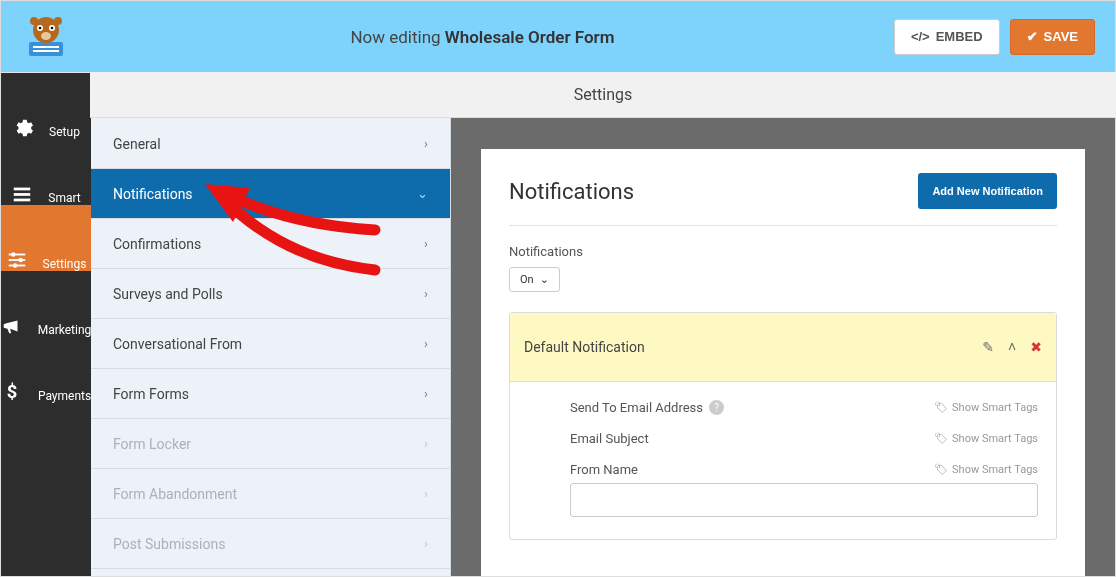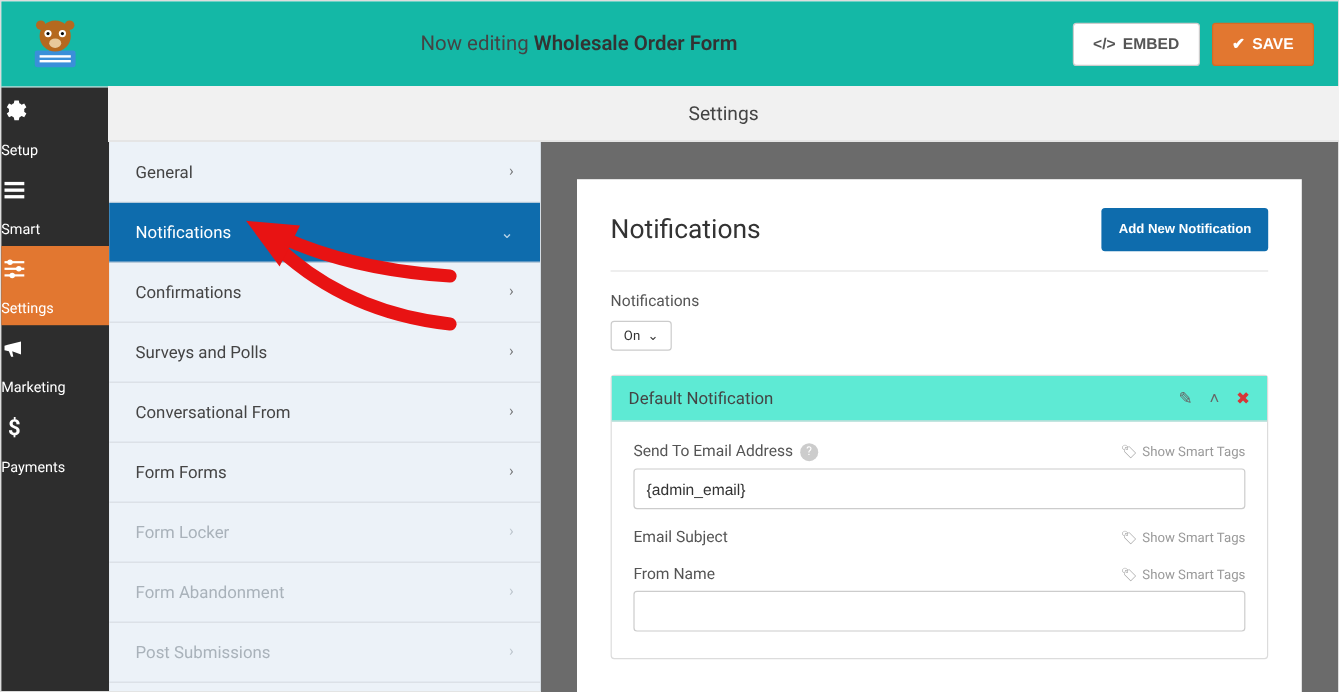--- a/index.html
+++ b/index.html
@@ -1,49 +1,49 @@
 <!DOCTYPE html>
 <html><head>
 <meta charset="utf-8">
 <style>
 * { box-sizing: border-box; margin: 0; padding: 0; }
 body { font-family: -apple-system, BlinkMacSystemFont, "Segoe UI", Roboto, sans-serif; background: #fff; width: 1116px; height: 577px; overflow: hidden; border: 1px solid #ddd; }
-.topbar { height: 72px; display: flex; align-items: center; padding: 0 20px; border-bottom: 1px solid #e5e5e5; background: #14b8a6; }
+.topbar { height: 72px; display: flex; align-items: center; padding: 0 20px; border-bottom: 1px solid #e5e5e5; background: #7dd3fc; }
 .logo { width: 50px; height: 50px; display: flex; align-items: center; justify-content: center; }
 .title-wrap { flex: 1; text-align: center; font-size: 17px; color: #444; }
 .title-wrap .bold { font-weight: 600; color: #333; }
 .btn { height: 36px; padding: 0 16px; border-radius: 3px; font-size: 13px; font-weight: 600; display: inline-flex; align-items: center; gap: 6px; cursor: pointer; }
 .btn-embed { background: #fff; border: 1px solid #ccc; color: #555; margin-right: 10px; }
 .btn-save { background: #e27730; border: 1px solid #d66a24; color: #fff; }
 .main { display: flex; height: calc(100% - 72px); }
 .vsidebar { width: 90px; background: #2d2d2d; display: flex; flex-direction: column; }
-.vitem { height: 66px; display: flex; flex-direction: column; align-items: flex-start; justify-content: center; color: #fff; font-size: 12px; gap: 15px; cursor: pointer; }
+.vitem { height: 66px; display: flex; flex-direction: row; align-items: flex-end; justify-content: center; color: #fff; font-size: 12px; gap: 15px; cursor: pointer; }
 .vitem.active { background: #e27730; }
 .vicon { width: 22px; height: 22px; display: flex; align-items: center; justify-content: center; }
 .subpanel { width: 360px; background: #ecf2f8; border-right: 1px solid #d6dde4; display: flex; flex-direction: column; }
 .sub-header { height: 46px; background: #f1f1f1; border-bottom: 1px solid #ddd; display: flex; align-items: center; justify-content: center; color: #444; font-size: 16px; width: calc(1116px - 90px); position: absolute; left: 90px; top: 72px; }
 .sub-list { margin-top: 46px; }
 .sub-item { height: 50px; display: flex; align-items: center; justify-content: space-between; padding: 12px 22px; border-bottom: 1px solid #d7dde3; color: #444; font-size: 14px; cursor: pointer; }
 .sub-item.active { background: #0e6cad; color: #fff; }
 .sub-item.disabled { color: #a9b2ba; }
 .chev { font-size: 13px; color: inherit; opacity: .7; }
 .content { flex: 1; background: #6b6b6b; padding-top: 46px; overflow: auto; }
 .content-inner { background: #fff; margin: 30px 30px 0 30px; padding: 24px 28px; min-height: 600px; }
 .hrow { display: flex; align-items: center; justify-content: space-between; border-bottom: 1px solid #e3e3e3; padding-bottom: 16px; }
 .hrow h2 { font-size: 22px; font-weight: 400; color: #333; }
 .btn-add { background: #0e6cad; color: #fff; border: none; height: 36px; padding: 0 14px; font-size: 11px; font-weight: 600; border-radius: 3px; cursor: pointer; }
 .field-label { font-size: 13px; color: #555; margin-top: 18px; margin-bottom: 8px; display: block; }
 .mini-select { display: inline-flex; align-items: center; gap: 6px; border: 1px solid #ccc; border-radius: 3px; padding: 5px 10px; font-size: 11px; color: #333; cursor: pointer; }
 .card { border: 1px solid #dcdcdc; border-radius: 3px; margin-top: 20px; }
-.card-head { background: #5eead4; padding: 10px 14px; display: flex; align-items: center; justify-content: space-between; font-size: 14px; color: #444; border-bottom: 1px solid #dcdcdc; }
+.card-head { background: #fef9c3; padding: 26px 14px; display: flex; justify-content: space-between; font-size: 14px; color: #444; border-bottom: 1px solid #dcdcdc; }
 .card-actions { display: flex; gap: 14px; color: #666; }
 .card-actions .del { color: #d63638; }
 .card-actions span { cursor: pointer; }
 .card-body { padding: 18px 18px 6px 18px; }
-.row { margin-bottom: 16px; }
+.row { margin-bottom: 16px; margin-left: 42px; }
 .row-head { display: flex; align-items: center; justify-content: space-between; margin-bottom: 6px; }
 .row-head label { font-size: 13px; color: #555; display: inline-flex; align-items: center; gap: 6px; }
 .help { width: 15px; height: 15px; border-radius: 50%; background: #ccc; color: #fff; font-size: 10px; display: inline-flex; align-items: center; justify-content: center; }
 .smart { font-size: 11px; color: #999; display: inline-flex; align-items: center; gap: 4px; cursor: pointer; }
 .tinput { width: 100%; border: 1px solid #ccc; border-radius: 3px; height: 34px; padding: 0 10px; font-size: 13px; color: #333; }
 .arrow-overlay { position: absolute; left: 195px; top: 170px; width: 200px; height: 120px; pointer-events: none; }
 </style>
 </head>
 <body>
 
@@ -199,21 +199,20 @@
             <div class="row-head">
               <label>
                   <span>Send To Email Address</span>
                   <span class="help">?</span>
                 </label>
               <span class="smart">
                   <span>🏷</span>
                   <span>Show Smart Tags</span>
                 </span>
             </div>
-            <input class="tinput" value="{admin_email}" style="">
           </div>
           <div class="row">
             <div class="row-head">
               <label>Email Subject</label>
               <span class="smart">
                   <span>🏷</span>
                   <span>Show Smart Tags</span>
                 </span>
             </div>
           </div>

